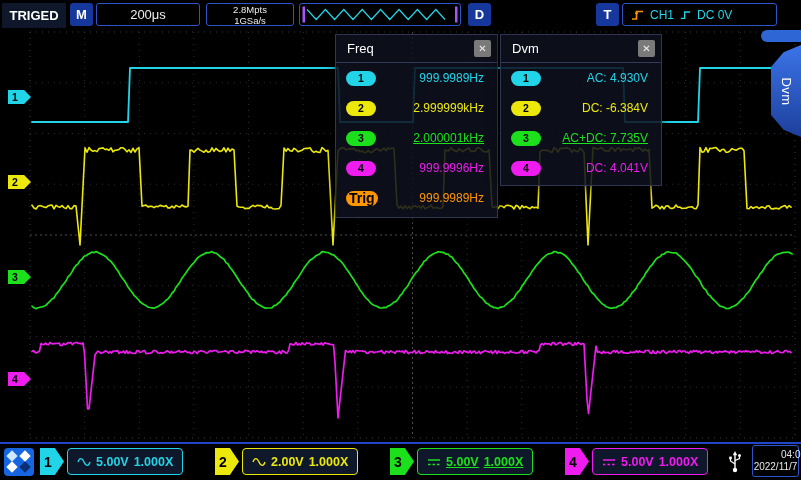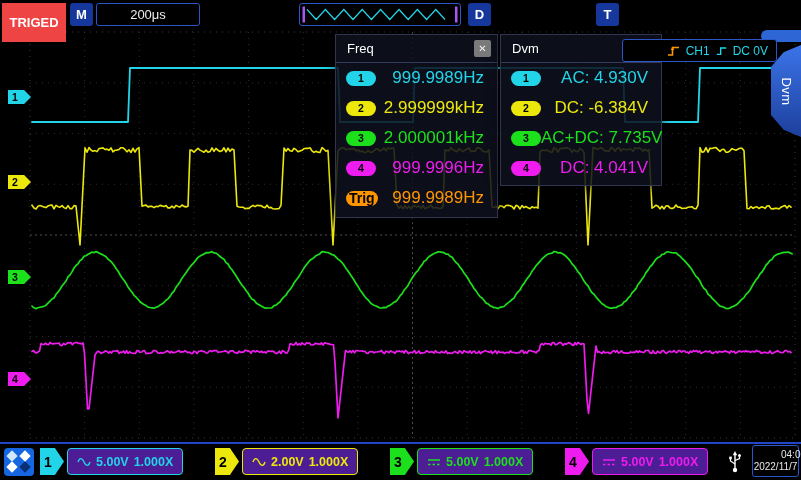--- a/index.html
+++ b/index.html
@@ -5,29 +5,29 @@
   :root{
     --c1:#22d4e8; --c2:#ede80c; --c3:#1ce01c; --c4:#ee1cee;
     --ctrig:#ff9500; --blue:#2c55c8; --keyblue:#16389c;
   }
   html,body{margin:0;padding:0;background:#111;}
   body{font-family:"Liberation Sans",sans-serif;}
   #screen{position:relative;width:801px;height:480px;background:#000;overflow:hidden;}
 
   
   .topbar{position:absolute;left:0;top:0;width:801px;height:30px;background:#000;z-index:30;}
-  .trig-status{position:absolute;left:2px;top:3px;width:64px;height:39px;background:#ef4444;
+  .trig-status{position:absolute;left:2px;top:3px;width:64px;height:25px;background:#0f172a;
     color:#fff;font-size:13px;font-weight:bold;display:flex;align-items:center;justify-content:center;}
   .key{position:absolute;top:3px;width:23px;height:23px;background:var(--keyblue);border-radius:3px;
     color:#fff;font-size:13px;font-weight:bold;display:flex;align-items:center;justify-content:center;}
   .tbox{position:absolute;top:3px;height:23px;border:1px solid var(--blue);border-radius:3px;color:#ececec;
     font-size:13px;display:flex;align-items:center;justify-content:center;box-sizing:border-box;background:#000;}
   .acq{left:206px;width:88px;flex-direction:column;font-size:9.5px;line-height:11px;justify-content:center;}
   .preview{left:299px;width:162px;padding:0;}
-  .triginfo{left:622px;width:155px;gap:6px;color:var(--c1);font-size:12px;justify-content:flex-end;padding:0 8px;margin-top:36px;}
+  .triginfo{left:622px;width:155px;gap:6px;color:var(--c1);font-size:12px;justify-content:flex-start;padding:0 8px;}
 
   
   #scope-svg{position:absolute;left:0;top:30px;z-index:1;}
 
   
   .chmark{position:absolute;left:8px;width:23px;height:14px;z-index:5;color:#000;font-size:10.5px;font-weight:bold;
     display:flex;align-items:center;padding-left:4px;box-sizing:border-box;
     clip-path:polygon(0 0,70% 0,100% 50%,70% 100%,0 100%);}
   .trig-arrow{position:absolute;right:2px;top:90px;width:13px;height:14px;background:#f0f0f0;z-index:5;
     clip-path:polygon(100% 0,100% 100%,0 50%);}
@@ -46,34 +46,34 @@
   .freq-panel{left:335px;top:34px;width:163px;height:184px;}
   .dvm-panel{left:500px;top:34px;width:162px;height:152px;}
   .panel-header{height:27px;display:flex;align-items:center;padding:0 6px 0 11px;border-bottom:1px solid #333a5c;}
   .panel-title{color:#fff;font-size:13px;flex:1;}
   .panel-close{width:17px;height:17px;background:#7a7a7a;border:none;border-radius:2px;color:#f0f0f0;
     font-size:10px;line-height:17px;text-align:center;padding:0;font-family:inherit;}
   .prow{height:30px;display:flex;align-items:center;padding:0 13px 0 10px;}
   .badge{min-width:30px;height:15px;border-radius:8px;color:#000;font-size:10.5px;font-weight:bold;
     display:flex;align-items:center;justify-content:center;box-sizing:border-box;padding:0 3px;}
   .badge.trig{font-size:14px;}
-  .pval{margin-left:auto;font-size:17px;white-space:nowrap;}
-
-  .c1{color:var(--c1);} .c2{color:var(--c2);} .c3{color:var(--c3);} .c4{color:var(--c4);} .ctg{color:var(--ctrig);}
+  .pval{margin-left:auto;font-size:12px;white-space:nowrap;}
+
+  .c1{color:var(--c1);} .c2{color:var(--c2);} .c3{color:var(--c3);text-decoration:underline;} .c4{color:var(--c4);} .ctg{color:var(--ctrig);}
   .c1bg{background:var(--c1);} .c2bg{background:var(--c2);} .c3bg{background:var(--c3);} .c4bg{background:var(--c4);} .ctgbg{background:var(--ctrig);}
 
   
   .bottombar{position:absolute;left:0;bottom:0;width:801px;height:36px;background:#000;border-top:2px solid #2144c9;z-index:30;}
   .logo{position:absolute;left:4px;top:4px;width:30px;height:28px;border-radius:4px;background:#1566e0;overflow:hidden;}
   .dm{position:absolute;width:8px;height:8px;transform:rotate(45deg);}
   .chgroup{position:absolute;top:4px;height:27px;display:flex;align-items:center;}
   .chnum{width:24px;height:27px;clip-path:polygon(0 0,62% 0,100% 50%,62% 100%,0 100%);color:#000;
     font-weight:bold;font-size:14px;display:flex;align-items:center;padding-left:4px;box-sizing:border-box;}
   .chbox{margin-left:3px;height:27px;border:1.5px solid currentColor;border-radius:4px;display:flex;align-items:center;
-    gap:5px;padding:0 9px;box-sizing:border-box;font-size:12.5px;font-weight:bold;white-space:nowrap;background:#4c1d95;}
+    gap:5px;padding:0 9px;box-sizing:border-box;font-size:12.5px;font-weight:bold;white-space:nowrap;background:#0f172a;}
   .cicon{flex:0 0 auto;display:block;}
   .clock{position:absolute;right:2px;top:1px;width:47px;height:32px;border:1px solid var(--blue);border-radius:3px;
     color:#e8e8e8;display:flex;flex-direction:column;align-items:center;justify-content:center;line-height:1.2;box-sizing:border-box;}
   .t1{font-size:10px;padding-left:36px;} .t2{font-size:10px;}
   .usb{position:absolute;left:727px;top:6px;}
 </style>
 </head>
 <body>
 
 <div id="screen">
@@ -120,20 +120,24 @@
   <div class="dvm-tab">
     <span>Dvm</span>
   </div>
 
   <div class="topbar">
     <div class="trig-status">TRIGED</div>
 
     <div class="key" style="left:70px">M</div>
     <div class="tbox" style="left:96px;width:104px">200μs</div>
 
+    <div class="tbox acq">
+      <span>2.8Mpts</span>
+      <span>1GSa/s</span>
+    </div>
 
     <div class="tbox preview">
       <svg id="preview-svg" width="158" height="19" viewBox="0 0 158 19">
           <polyline points="6.0,4.5 15.2,14.5 24.4,4.5 33.6,14.5 42.8,4.5 52.0,14.5 61.2,4.5 70.4,14.5 79.6,4.5 88.8,14.5 98.0,4.5 107.2,14.5 116.4,4.5 125.6,14.5 134.8,4.5 144.0,14.5" fill="none" stroke="#22d4e8" stroke-width="1.2"></polyline>
           <rect x="1.5" y="1.5" width="2.5" height="16" fill="#a855f7"></rect>
           <rect x="154" y="1.5" width="2.5" height="16" fill="#a855f7"></rect>
         </svg>
     </div>
 
     <div class="key" style="left:468px">D</div>

